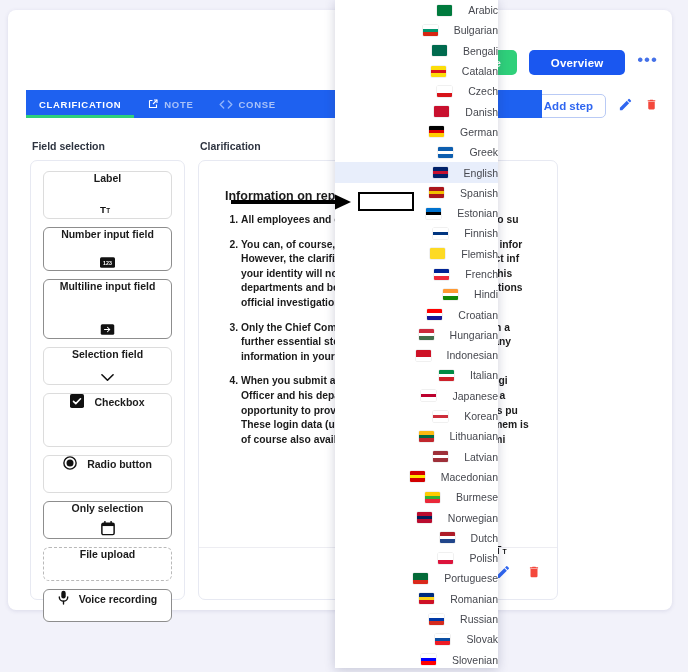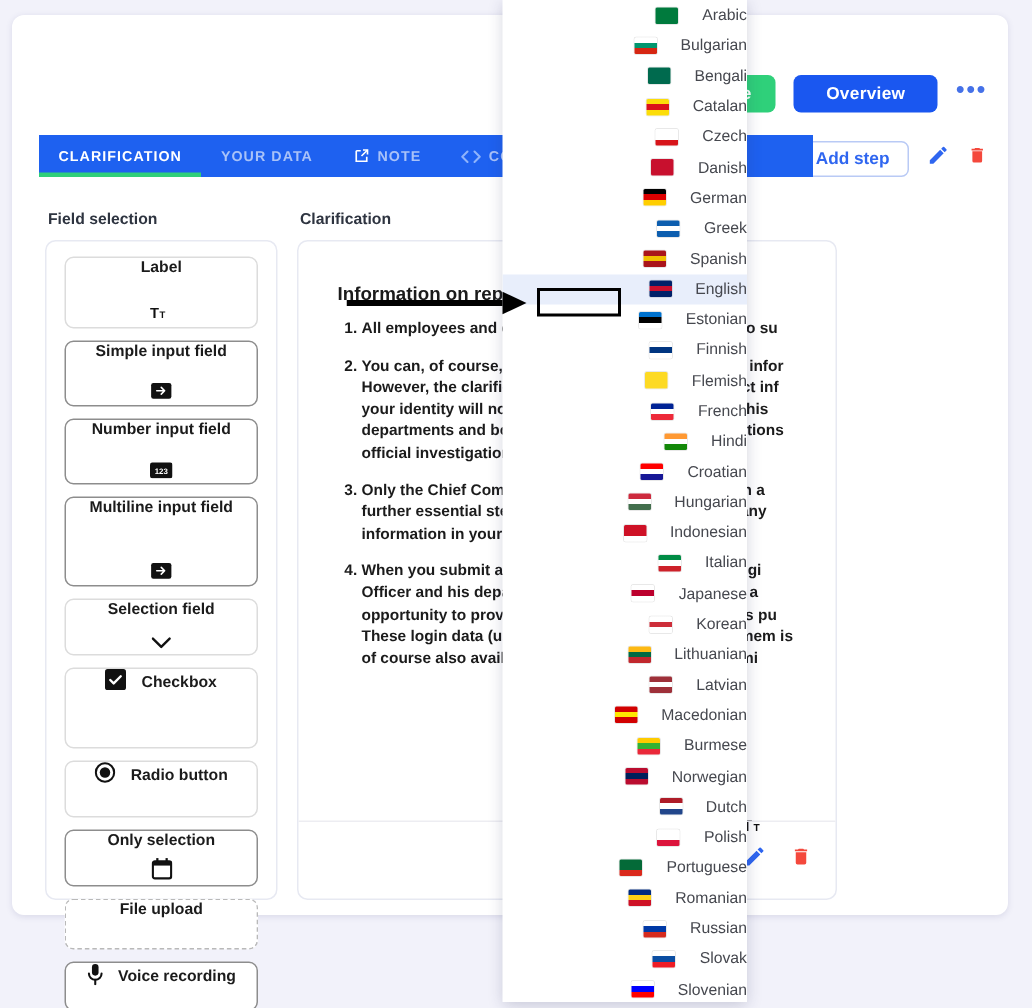--- a/index.html
+++ b/index.html
@@ -201,23 +201,20 @@
             <path d="M6 19a2 2 0 0 0 2 2h8a2 2 0 0 0 2-2V7H6v12zM19 4h-3.5l-1-1h-5l-1 1H5v2h14V4z" fill="#f4483c"></path>
           </svg>
       </span>
     </div>
 
     <div class="tabbar">
       <div class="tab active">
         <span>CLARIFICATION</span>
       </div>
       <div class="tab">
-        <span>YOUR DATA</span>
-      </div>
-      <div class="tab">
         <span class="tabicon">
           <svg width="12" height="12" viewBox="0 0 24 24" fill="none" stroke="#ffffff" stroke-width="2.2">
               <path d="M5 5h6M5 5v14h14v-6"></path>
               <path d="M14 4h6v6"></path>
               <path d="M20 4l-8 8"></path>
             </svg>
         </span>
         <span>NOTE</span>
       </div>
       <div class="tab">
@@ -239,29 +236,20 @@
       <div class="fs-item soft" style="height:48px">
         <span class="lead">
             <span>Label</span>
           </span>
         <span><svg width="15" height="13" viewBox="0 0 26 20">
               <text x="0" y="16" font-family="Liberation Sans, sans-serif" font-size="17" font-weight="bold" fill="#111">T</text>
               <text x="11" y="16" font-family="Liberation Sans, sans-serif" font-size="11" font-weight="bold" fill="#111">T</text>
             </svg></span>
       </div>
 
-      <div class="fs-item" style="height:44px">
-        <span class="lead">
-            <span>Simple input field</span>
-          </span>
-        <span><svg width="15" height="13" viewBox="0 0 20 16">
-              <rect x="1" y="1" width="18" height="14" rx="2" fill="#111"></rect>
-              <path d="M6 8h7M10 5l3 3-3 3" stroke="#fff" stroke-width="1.4" fill="none" stroke-linecap="round" stroke-linejoin="round"></path>
-            </svg></span>
-      </div>
 
       <div class="fs-item" style="height:44px">
         <span class="lead">
             <span>Number input field</span>
           </span>
         <span><svg width="15" height="11" viewBox="0 0 20 14">
               <rect x="0" y="0" width="20" height="14" rx="2" fill="#111"></rect>
               <text x="10" y="10" text-anchor="middle" font-family="Liberation Sans, sans-serif" font-size="7" font-weight="bold" fill="#fff">123</text>
             </svg></span>
       </div>
@@ -394,27 +382,27 @@
         <span>Danish</span>
       </div>
       <div class="lang-row">
         <span class="flag" style="background: linear-gradient(rgb(0, 0, 0) 0px, rgb(0, 0, 0) 33.3%, rgb(221, 0, 0) 33.3%, rgb(221, 0, 0) 66.6%, rgb(255, 206, 0) 66.6%, rgb(255, 206, 0) 100%);"></span>
         <span>German</span>
       </div>
       <div class="lang-row">
         <span class="flag" style="background: linear-gradient(rgb(13, 94, 175) 0px, rgb(13, 94, 175) 33.3%, rgb(255, 255, 255) 33.3%, rgb(255, 255, 255) 66.6%, rgb(13, 94, 175) 66.6%, rgb(13, 94, 175) 100%);"></span>
         <span>Greek</span>
       </div>
-      <div class="lang-row">
-        <span class="flag" style="background: linear-gradient(rgb(170, 21, 27) 0px, rgb(170, 21, 27) 33.3%, rgb(241, 191, 0) 33.3%, rgb(241, 191, 0) 66.6%, rgb(170, 21, 27) 66.6%, rgb(170, 21, 27) 100%);"></span>
-        <span>Spanish</span>
-      </div>
       <div class="lang-row sel">
         <span class="flag" style="background: linear-gradient(rgb(1, 33, 105) 0px, rgb(1, 33, 105) 33.3%, rgb(200, 16, 46) 33.3%, rgb(200, 16, 46) 66.6%, rgb(1, 33, 105) 66.6%, rgb(1, 33, 105) 100%);"></span>
         <span>English</span>
+      </div>
+      <div class="lang-row">
+        <span class="flag" style="background: linear-gradient(rgb(170, 21, 27) 0px, rgb(170, 21, 27) 33.3%, rgb(241, 191, 0) 33.3%, rgb(241, 191, 0) 66.6%, rgb(170, 21, 27) 66.6%, rgb(170, 21, 27) 100%);"></span>
+        <span>Spanish</span>
       </div>
       <div class="lang-row">
         <span class="flag" style="background: linear-gradient(rgb(0, 114, 206) 0px, rgb(0, 114, 206) 33.3%, rgb(0, 0, 0) 33.3%, rgb(0, 0, 0) 66.6%, rgb(255, 255, 255) 66.6%, rgb(255, 255, 255) 100%);"></span>
         <span>Estonian</span>
       </div>
       <div class="lang-row">
         <span class="flag" style="background: linear-gradient(rgb(255, 255, 255) 0px, rgb(255, 255, 255) 33.3%, rgb(0, 53, 128) 33.3%, rgb(0, 53, 128) 66.6%, rgb(255, 255, 255) 66.6%, rgb(255, 255, 255) 100%);"></span>
         <span>Finnish</span>
       </div>
       <div class="lang-row">

